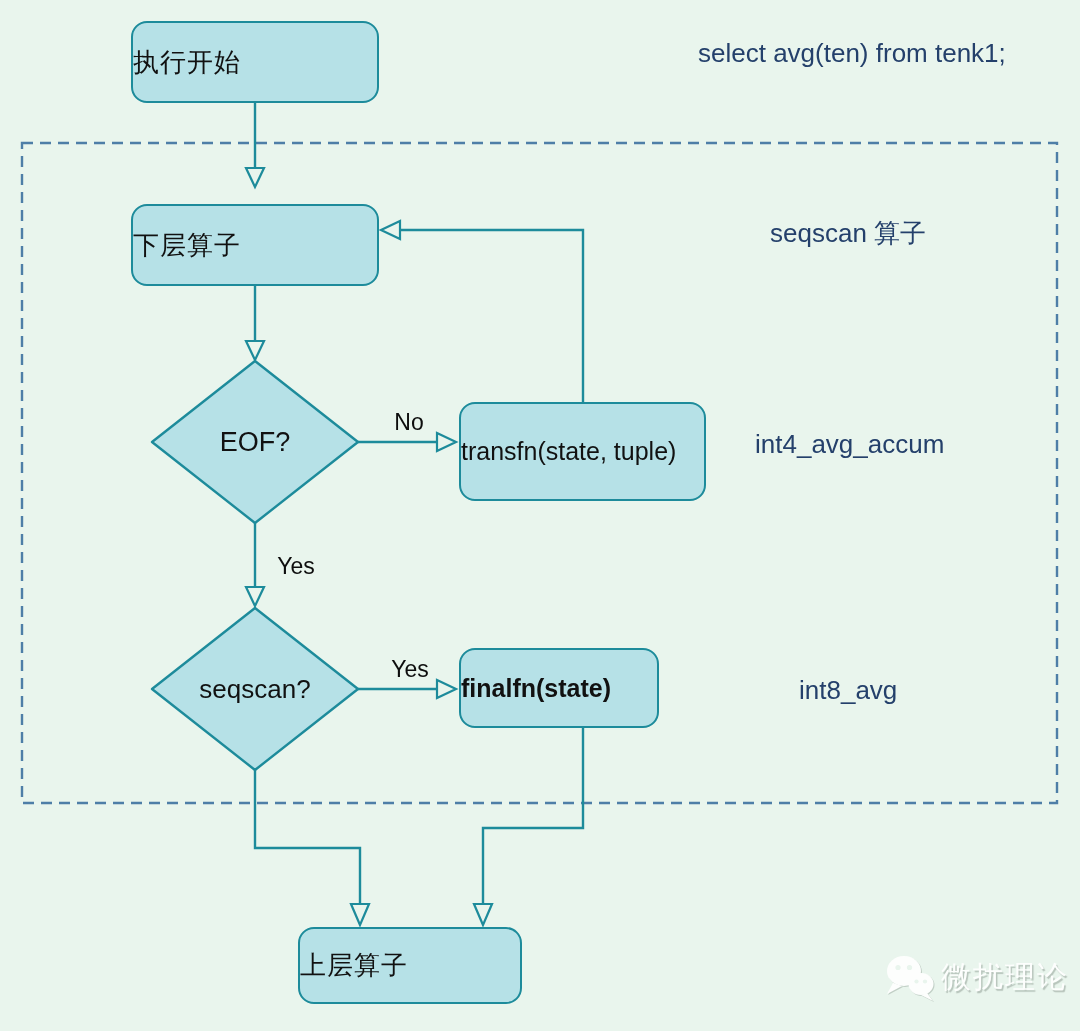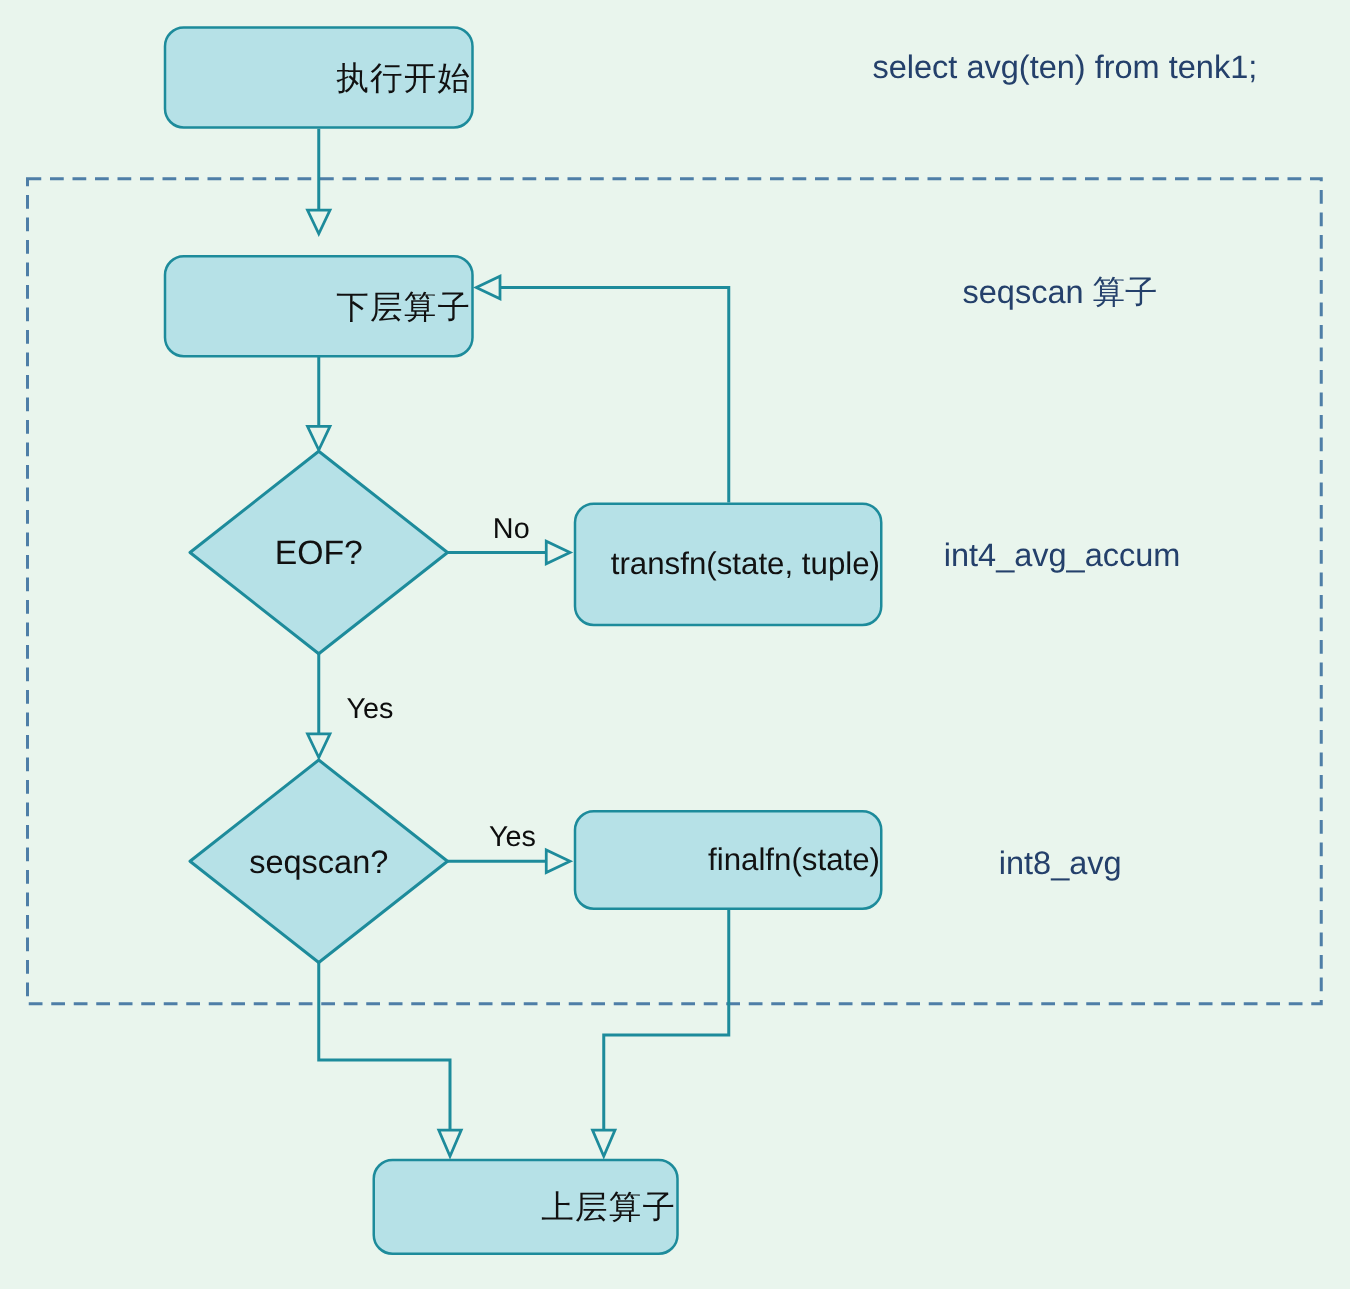--- a/index.html
+++ b/index.html
@@ -52,21 +52,21 @@
   .diamond-shape {
     fill: var(--node-fill, #b6e1e7);
     stroke: var(--node-border, #1d8b9b);
     stroke-width: 2.4;
     stroke-linejoin: round;
   }
   .node {
     position: absolute;
     display: flex;
     align-items: center;
-    justify-content: flex-end;
+    justify-content: flex-start;
     background: var(--node-fill, #b6e1e7);
     border: 2.5px solid var(--node-border, #1d8b9b);
     border-radius: 16px;
     color: var(--node-text, #111);
     font-size: 26px;
     letter-spacing: 1px;
   }
   .node.fn { font-size: 25px; letter-spacing: 0; }
   .diamond-label {
     position: absolute;
@@ -147,34 +147,47 @@
   </div>
 
   <div class="node" style="left:131px; top:188px; width:248px; height:82px;margin-top:16px;">
     <span>下层算子</span>
   </div>
 
   <div class="node fn" style="left:459px; top:402px; width:247px; height:99px;">
     <span>transfn(state, tuple)</span>
   </div>
 
-  <div class="node fn" style="left:459px; top:648px; width:247px; height:80px;">
+  <div class="node fn" style="left:459px; top:648px; width:200px; height:80px;font-weight:bold;">
     <span>finalfn(state)</span>
   </div>
 
-  <div class="node" style="left:298px; top:927px; width:245px; height:77px;">
+  <div class="node" style="left:298px; top:927px; width:224px; height:77px;">
     <span>上层算子</span>
   </div>
 
   <div class="diamond-label" style="left:155px; top:427px; font-size:27px;">EOF?</div>
   <div class="diamond-label" style="left:155px; top:674px;">seqscan?</div>
 
   <div class="edge-label" style="left:377px; top:409px;">No</div>
   <div class="edge-label" style="left:264px; top:553px;">Yes</div>
   <div class="edge-label" style="left:378px; top:656px;">Yes</div>
 
   <div class="annotation" style="left:698px; top:38px;">select avg(ten) from tenk1;</div>
   <div class="annotation" style="left:770px; top:216px;">seqscan 算子</div>
   <div class="annotation" style="left:755px; top:429px;">int4_avg_accum</div>
   <div class="annotation" style="left:799px; top:675px;">int8_avg</div>
 
+  <div class="watermark">
+    <svg class="wechat-svg" width="52" height="50" viewBox="0 0 52 50" aria-hidden="true">
+      <ellipse cx="21" cy="19" rx="17" ry="15" fill="var(--watermark, #fff)"></ellipse>
+      <polygon points="10,31 4,42 19,34" fill="var(--watermark, #fff)"></polygon>
+      <circle cx="15" cy="15.5" r="2.6" fill="var(--background, #e9f5ed)"></circle>
+      <circle cx="26.5" cy="15.5" r="2.6" fill="var(--background, #e9f5ed)"></circle>
+      <ellipse cx="38" cy="32" rx="12.5" ry="11" fill="var(--watermark, #fff)"></ellipse>
+      <polygon points="44,41 50,49 38,43" fill="var(--watermark, #fff)"></polygon>
+      <circle cx="33.5" cy="29.5" r="2.1" fill="var(--background, #e9f5ed)"></circle>
+      <circle cx="42" cy="29.5" r="2.1" fill="var(--background, #e9f5ed)"></circle>
+    </svg>
+    <span class="watermark-text">微扰理论</span>
+  </div>
 
 </div>
 
 </body></html>

